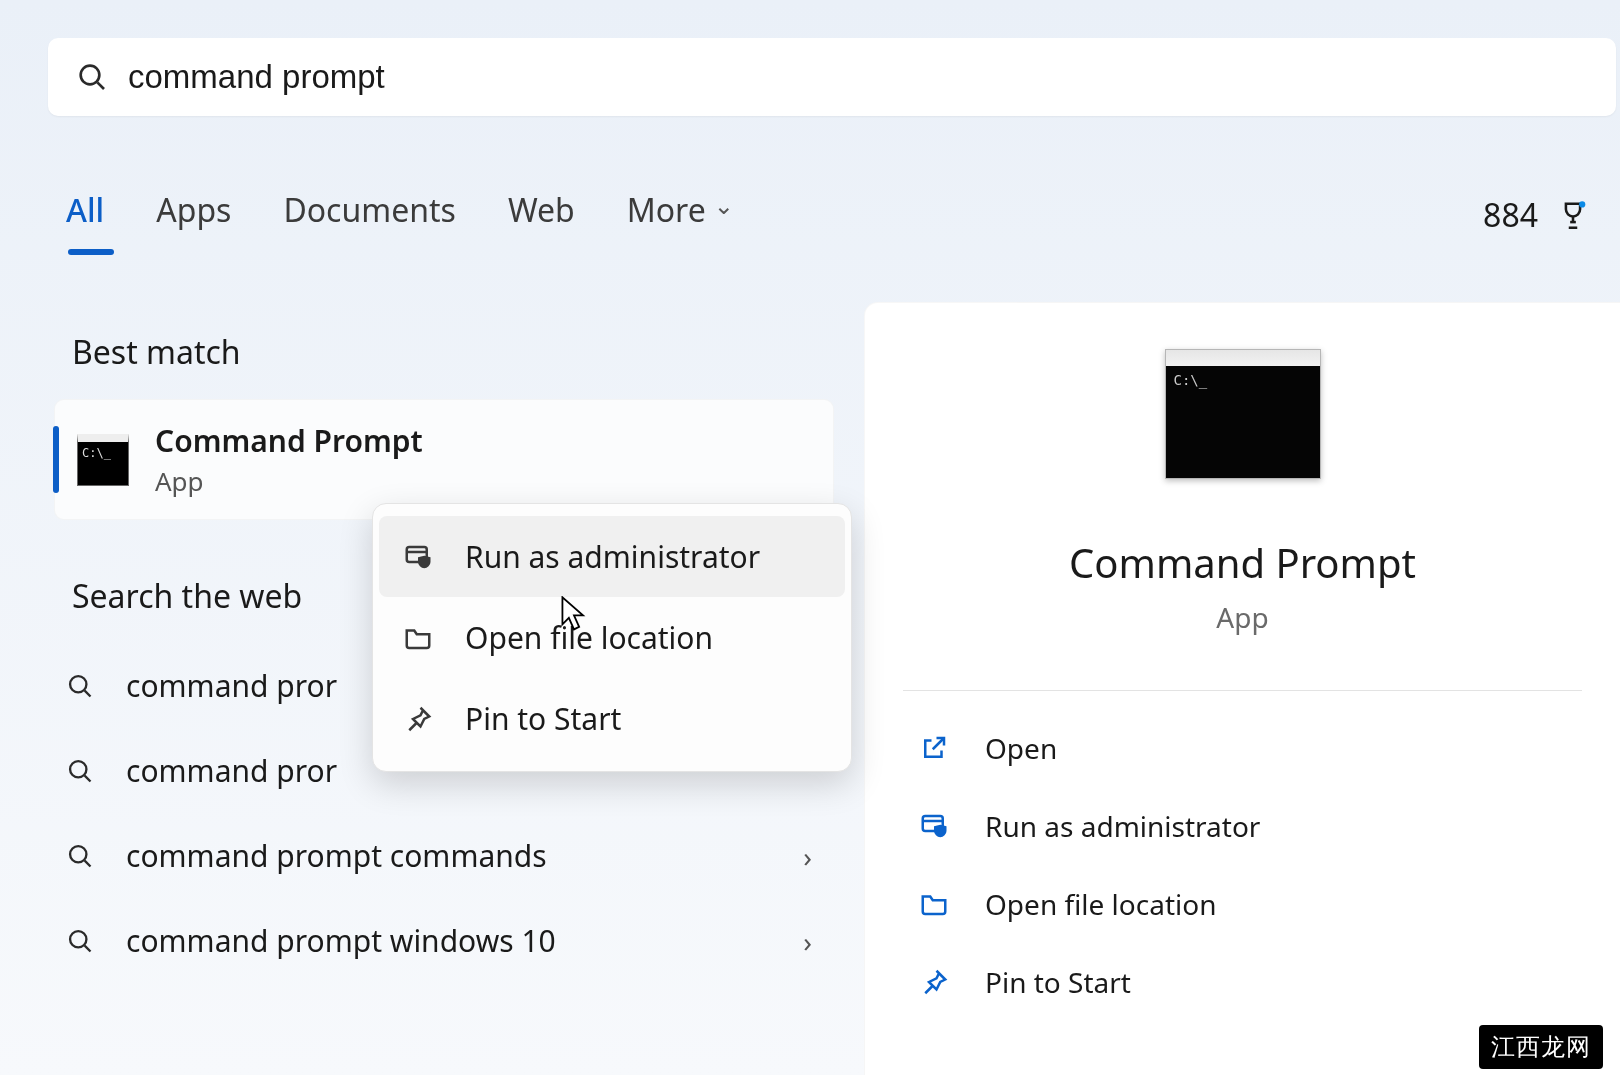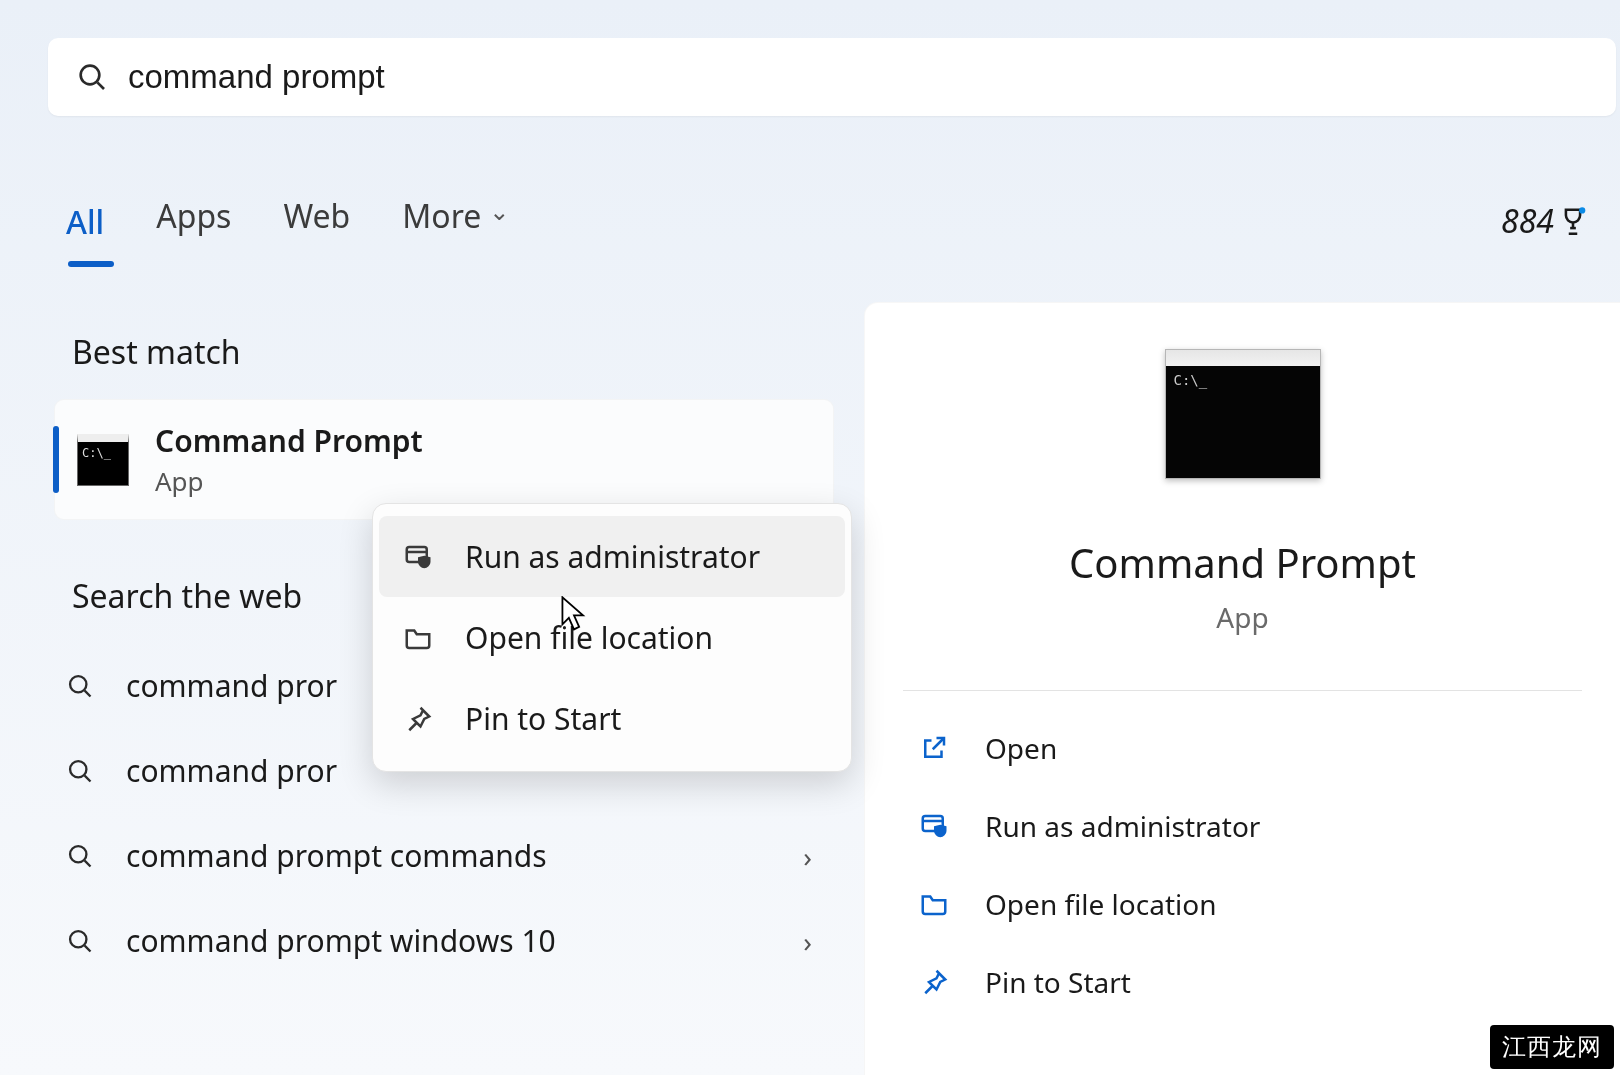--- a/index.html
+++ b/index.html
@@ -38,35 +38,35 @@
   .tabs-row {
     position: absolute;
     left: 66px; right: 30px; top: 188px;
     display: flex;
     align-items: center;
     gap: 52px;
     font-size: 32px;
     color: #3b3b3b;
   }
   .tab { cursor: pointer; padding-bottom: 10px; position: relative; }
-  .tab.active { color: #0c5ec7; font-weight: 500; margin-top: 12px; }
+  .tab.active { color: #0c5ec7; font-weight: 500; }
   .tab.active::after {
     content: "";
     position: absolute;
     left: 2px; bottom: -14px;
     width: 46px; height: 6px;
     background: #0c5ec7;
     border-radius: 3px;
   }
   .tab-more { display: inline-flex; align-items: flex-start; gap: 8px; }
   .tab-more .chev { font-size: 24px; color: #555; }
   .rewards {
     margin-left: auto;
-    display: flex; align-items: center; gap: 2px;
-    font-size: 32px; color: #1a1a1a; font-style: italic;
+    display: flex; align-items: center; gap: 18px;
+    font-size: 32px; color: #1a1a1a;
   }
 
   
   .left-col {
     position: absolute;
     left: 54px; top: 310px;
     width: 780px;
   }
   .section-heading {
     font-size: 32px;
@@ -212,21 +212,21 @@
   .cursor-arrow {
     position: absolute;
     left: 560px; top: 596px;
     z-index: 60;
     pointer-events: none;
   }
 
   
   .watermark {
     position: absolute;
-    right: 6px; bottom: 6px;
+    right: 17px; bottom: 6px;
     background: #000;
     color: #fff;
     font-size: 24px;
     font-family: "SimHei", sans-serif;
     padding: 6px 12px;
     border-radius: 4px;
     letter-spacing: 1px;
   }
 
   
@@ -241,20 +241,21 @@
       <circle cx="10.5" cy="10.5" r="7"></circle>
         <line x1="21" y1="21" x2="16" y2="16"></line>
     </svg>
   </span>
   <input class="search-input" type="text" value="command prompt" style="">
 </div>
 
 <div class="tabs-row">
   <div class="tab active">All</div>
   <div class="tab">Apps</div>
+  <div class="tab">Documents</div>
   <div class="tab">Web</div>
   <div class="tab tab-more">
     <span>More</span>
     <span class="chev">⌄</span>
   </div>
   <div class="rewards">
     <span>884</span>
     <span>
       <svg width="34" height="34" viewBox="0 0 24 24" fill="none" stroke="#1a1a1a" stroke-width="1.8">
         <path d="M7 4h10v4a5 5 0 0 1-10 0V4z"></path>

